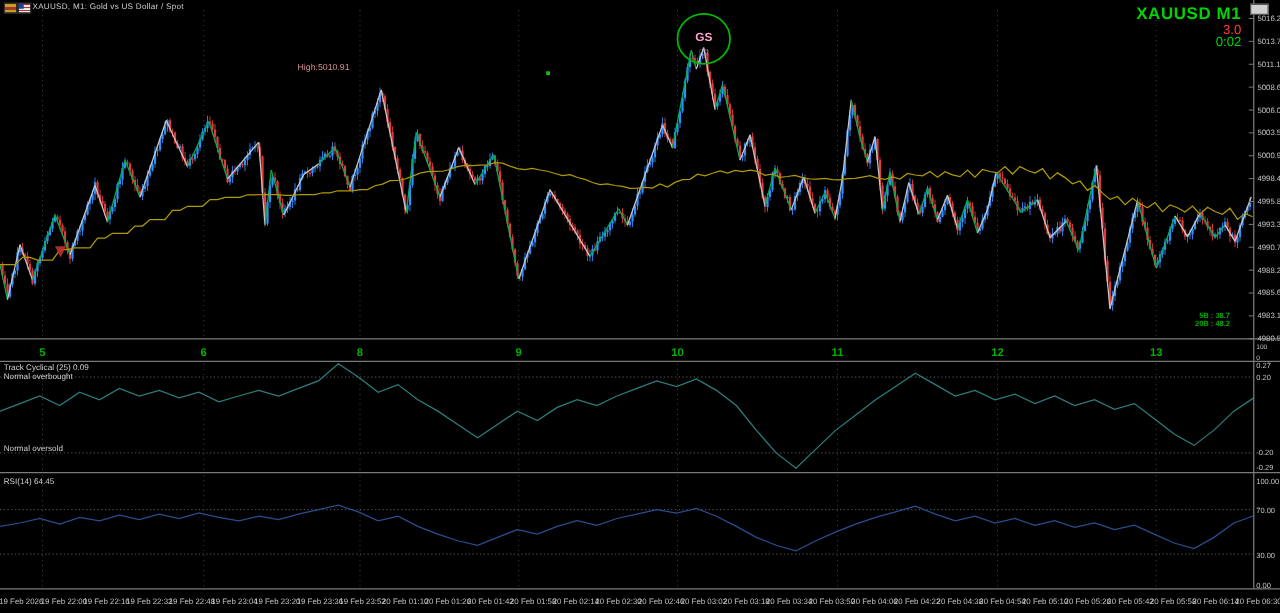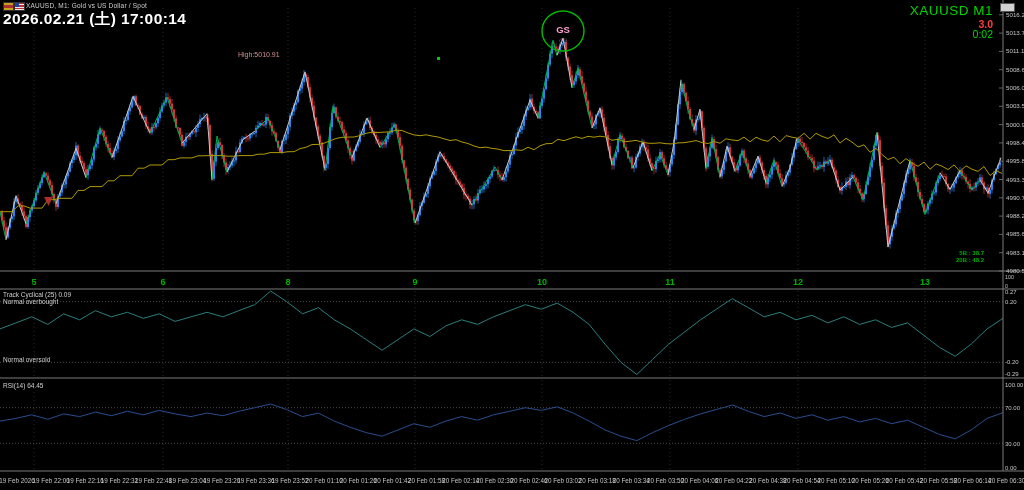--- a/index.html
+++ b/index.html
@@ -6,22 +6,22 @@
   .screen{position:relative;width:1024px;height:490px;background:#000;overflow:hidden;
           font-family:"Liberation Sans","DejaVu Sans",sans-serif;}
   .abs{position:absolute;}
   .symline{left:26px;top:2px;font-size:6.5px;color:#cfcfcf;letter-spacing:.2px;}
   .flag{width:9px;height:7px;top:2px;border:0.5px solid #333;}
   .flag1{left:3px;background:linear-gradient(180deg,#c8a020 0 34%,#b03030 34% 67%,#c8a020 67% 100%);}
   .flag2{left:14px;background:repeating-linear-gradient(180deg,#c03030 0 1.2px,#e8e8e8 1.2px 2.4px);}
   .flag2::before{content:"";position:absolute;left:0;top:0;width:4px;height:3.5px;background:#2040a0;}
   .clock{left:3px;top:9px;font-size:15.5px;font-weight:bold;color:#ffffff;letter-spacing:.4px;}
   .tr-block{right:31px;top:4px;text-align:right;line-height:1.0;}
-  .tr-sym{font-size:13.5px;font-weight:normal;color:#00d400;letter-spacing:.5px;}
-  .tr-spread{font-size:10.5px;font-weight:bold;color:#ff3c3c;margin-top:1px;}
+  .tr-sym{font-size:13.5px;font-weight:bold;color:#00d400;letter-spacing:.5px;}
+  .tr-spread{font-size:10.5px;font-weight:normal;color:#ff3c3c;margin-top:1px;}
   .tr-count{font-size:10.5px;font-weight:normal;color:#00d400;}
   .corner-badge{right:9px;top:3px;width:13px;height:7px;background:#d0d0d0;border:0.5px solid #555;}
   .high-ann{left:238px;top:51px;font-size:7px;color:#d29090;}
   .ind-label{font-size:6.5px;color:#d0d0d0;}
   .stats{right:40px;top:250px;text-align:right;font-size:6px;font-weight:bold;color:#00a800;line-height:1.15;}
   svg{position:absolute;left:0;top:0;}
   text{font-family:"Liberation Sans","DejaVu Sans",sans-serif;}
 </style>
 </head>
 <body>
@@ -1240,21 +1240,20 @@
     <ellipse cx="563" cy="31" rx="21" ry="20" fill="none" stroke="#00bb00" stroke-width="1.4"></ellipse>
     <text x="563" y="33" text-anchor="middle" font-size="9.5" font-weight="bold" fill="#ff9ed0">GS</text>
     <text x="563" y="46" text-anchor="middle" font-size="10" fill="#ff9ed0">♡</text>
     <rect x="437" y="57" width="3" height="3" fill="#00cc00"></rect>
     <path d="M44 197 L53 197 L48.5 206 Z" fill="#c03030" opacity="0.9"></path>
   </svg>
 
   <div class="abs flag flag1"></div>
   <div class="abs flag flag2"></div>
   <div class="abs symline">XAUUSD, M1:  Gold vs US Dollar / Spot</div>
-  <div class="abs clock">2026.02.21 (土) 17:00:14</div>
 
   <div class="abs tr-block">
     <div class="tr-sym">XAUUSD  M1</div>
     <div class="tr-spread">3.0</div>
     <div class="tr-count">0:02</div>
   </div>
   <div class="abs corner-badge"></div>
 
   <div class="abs high-ann">High:5010.91</div>
 

